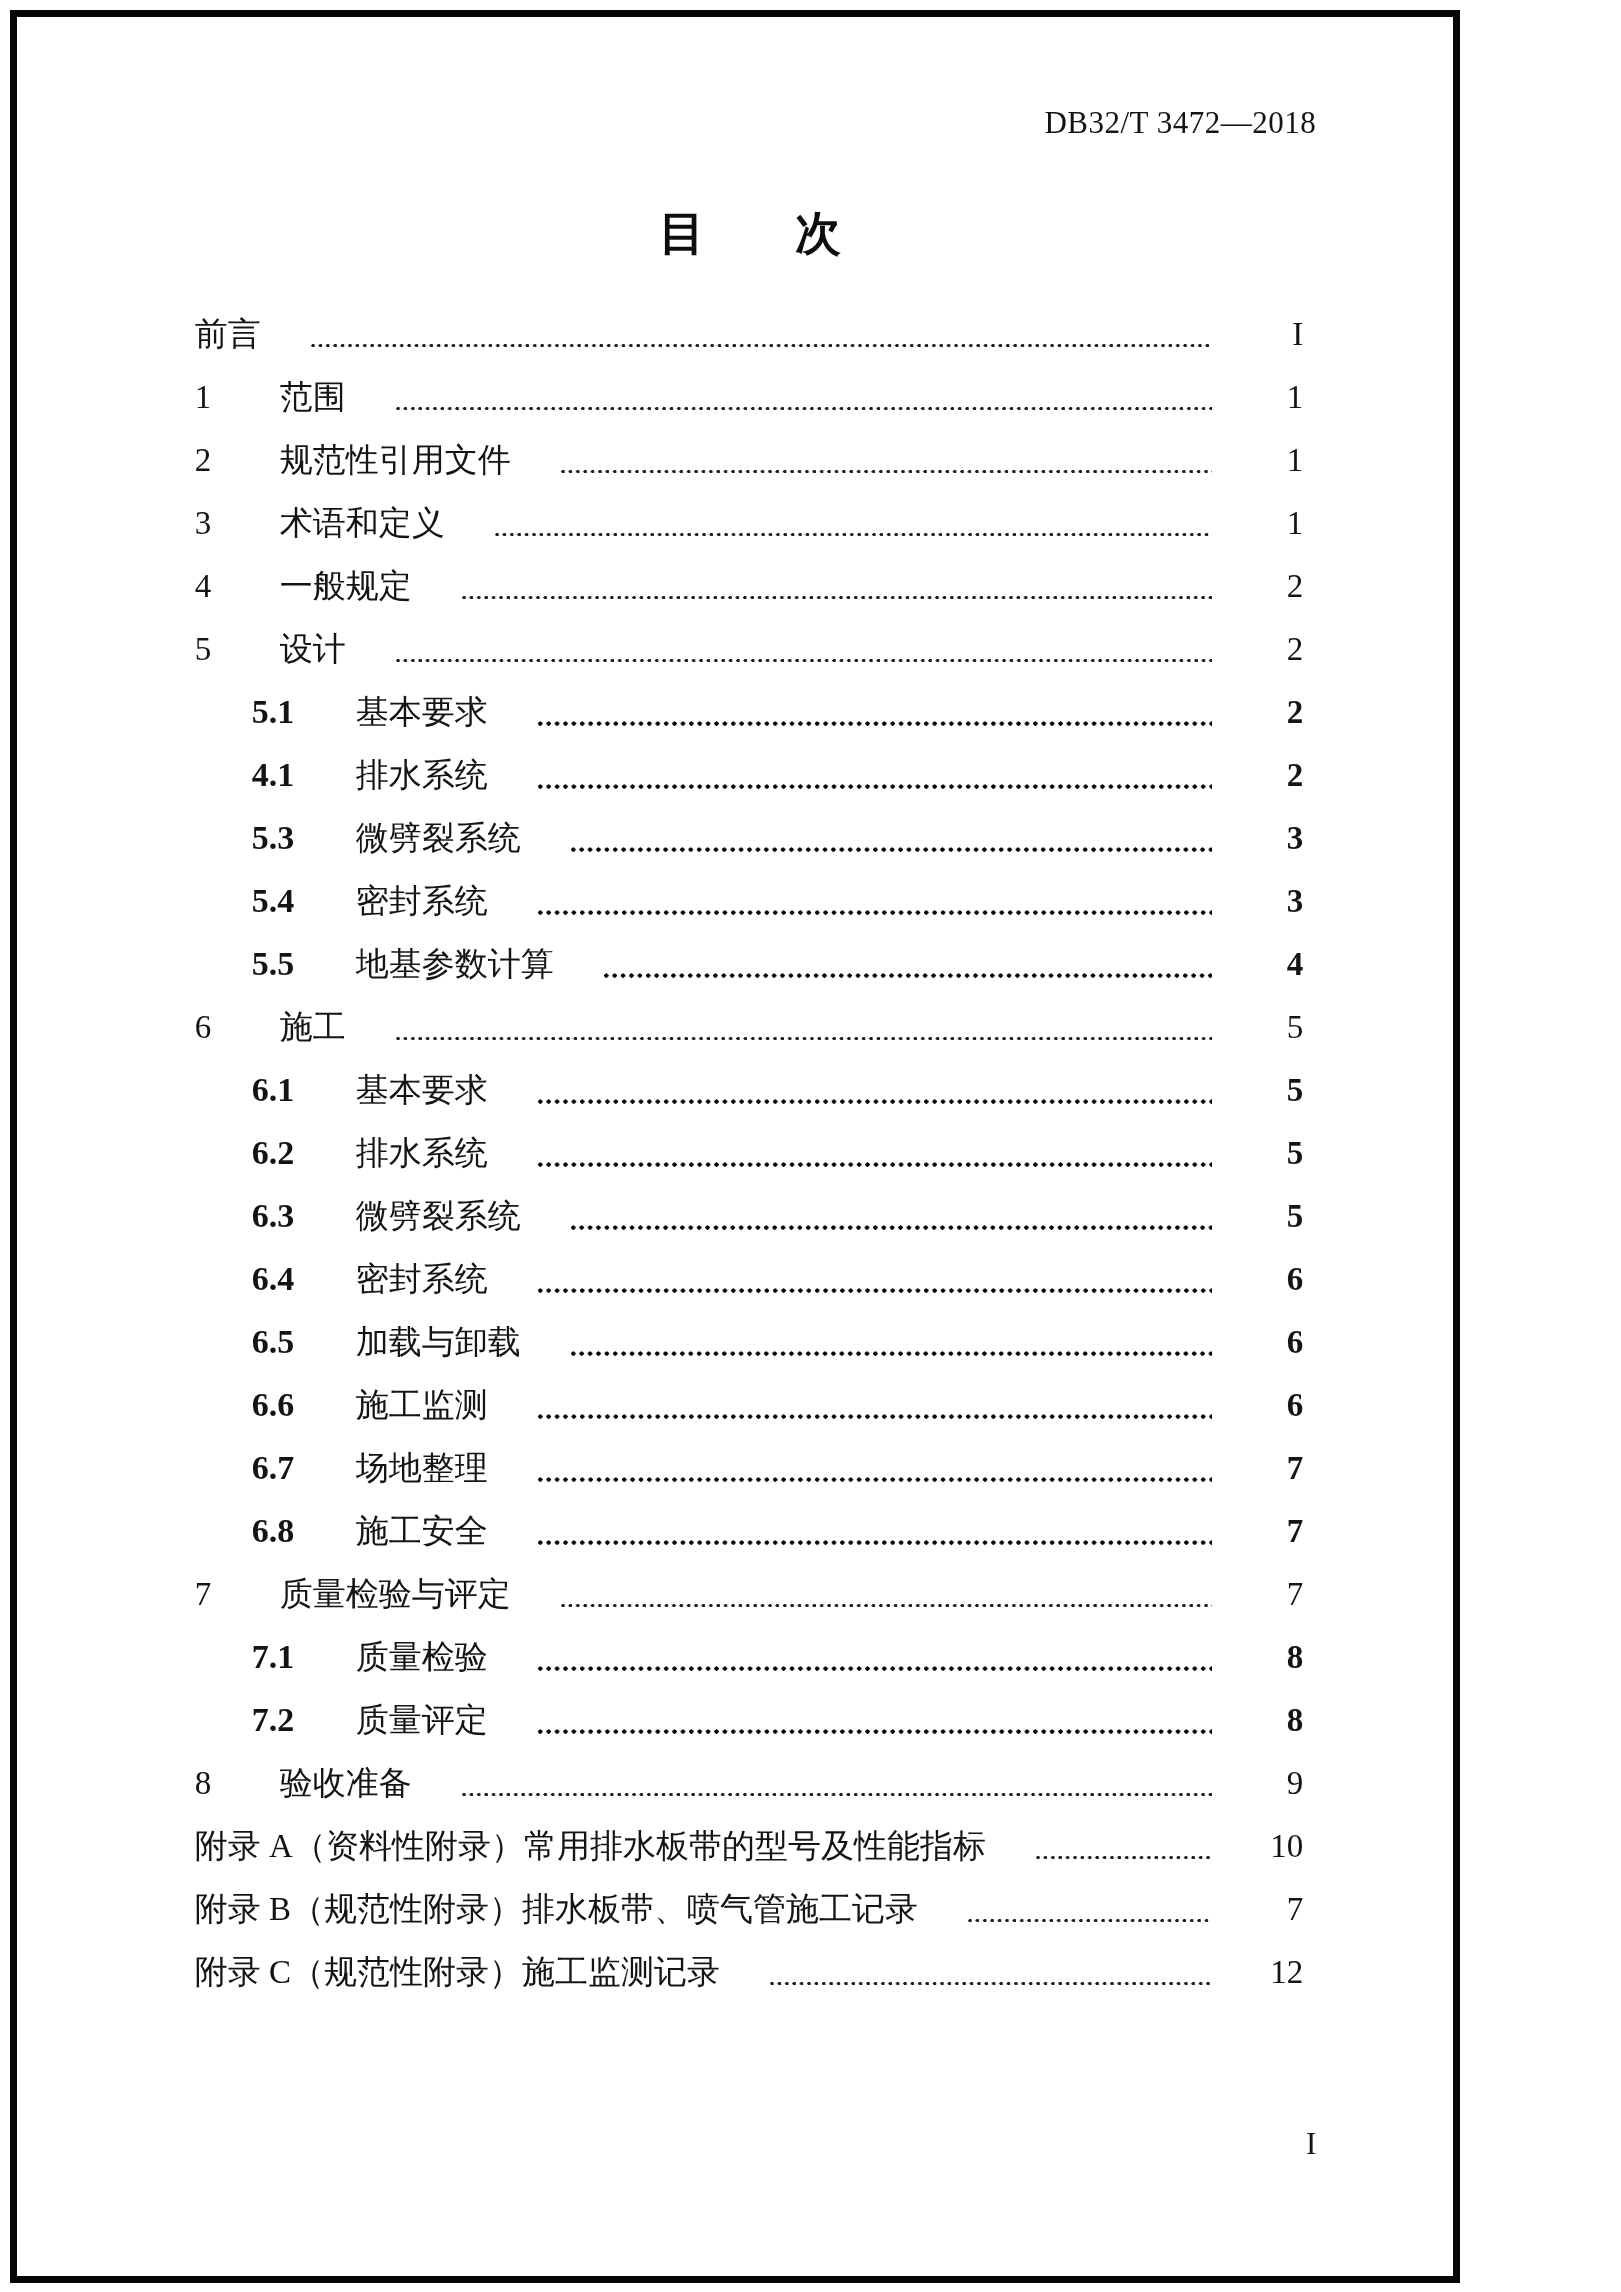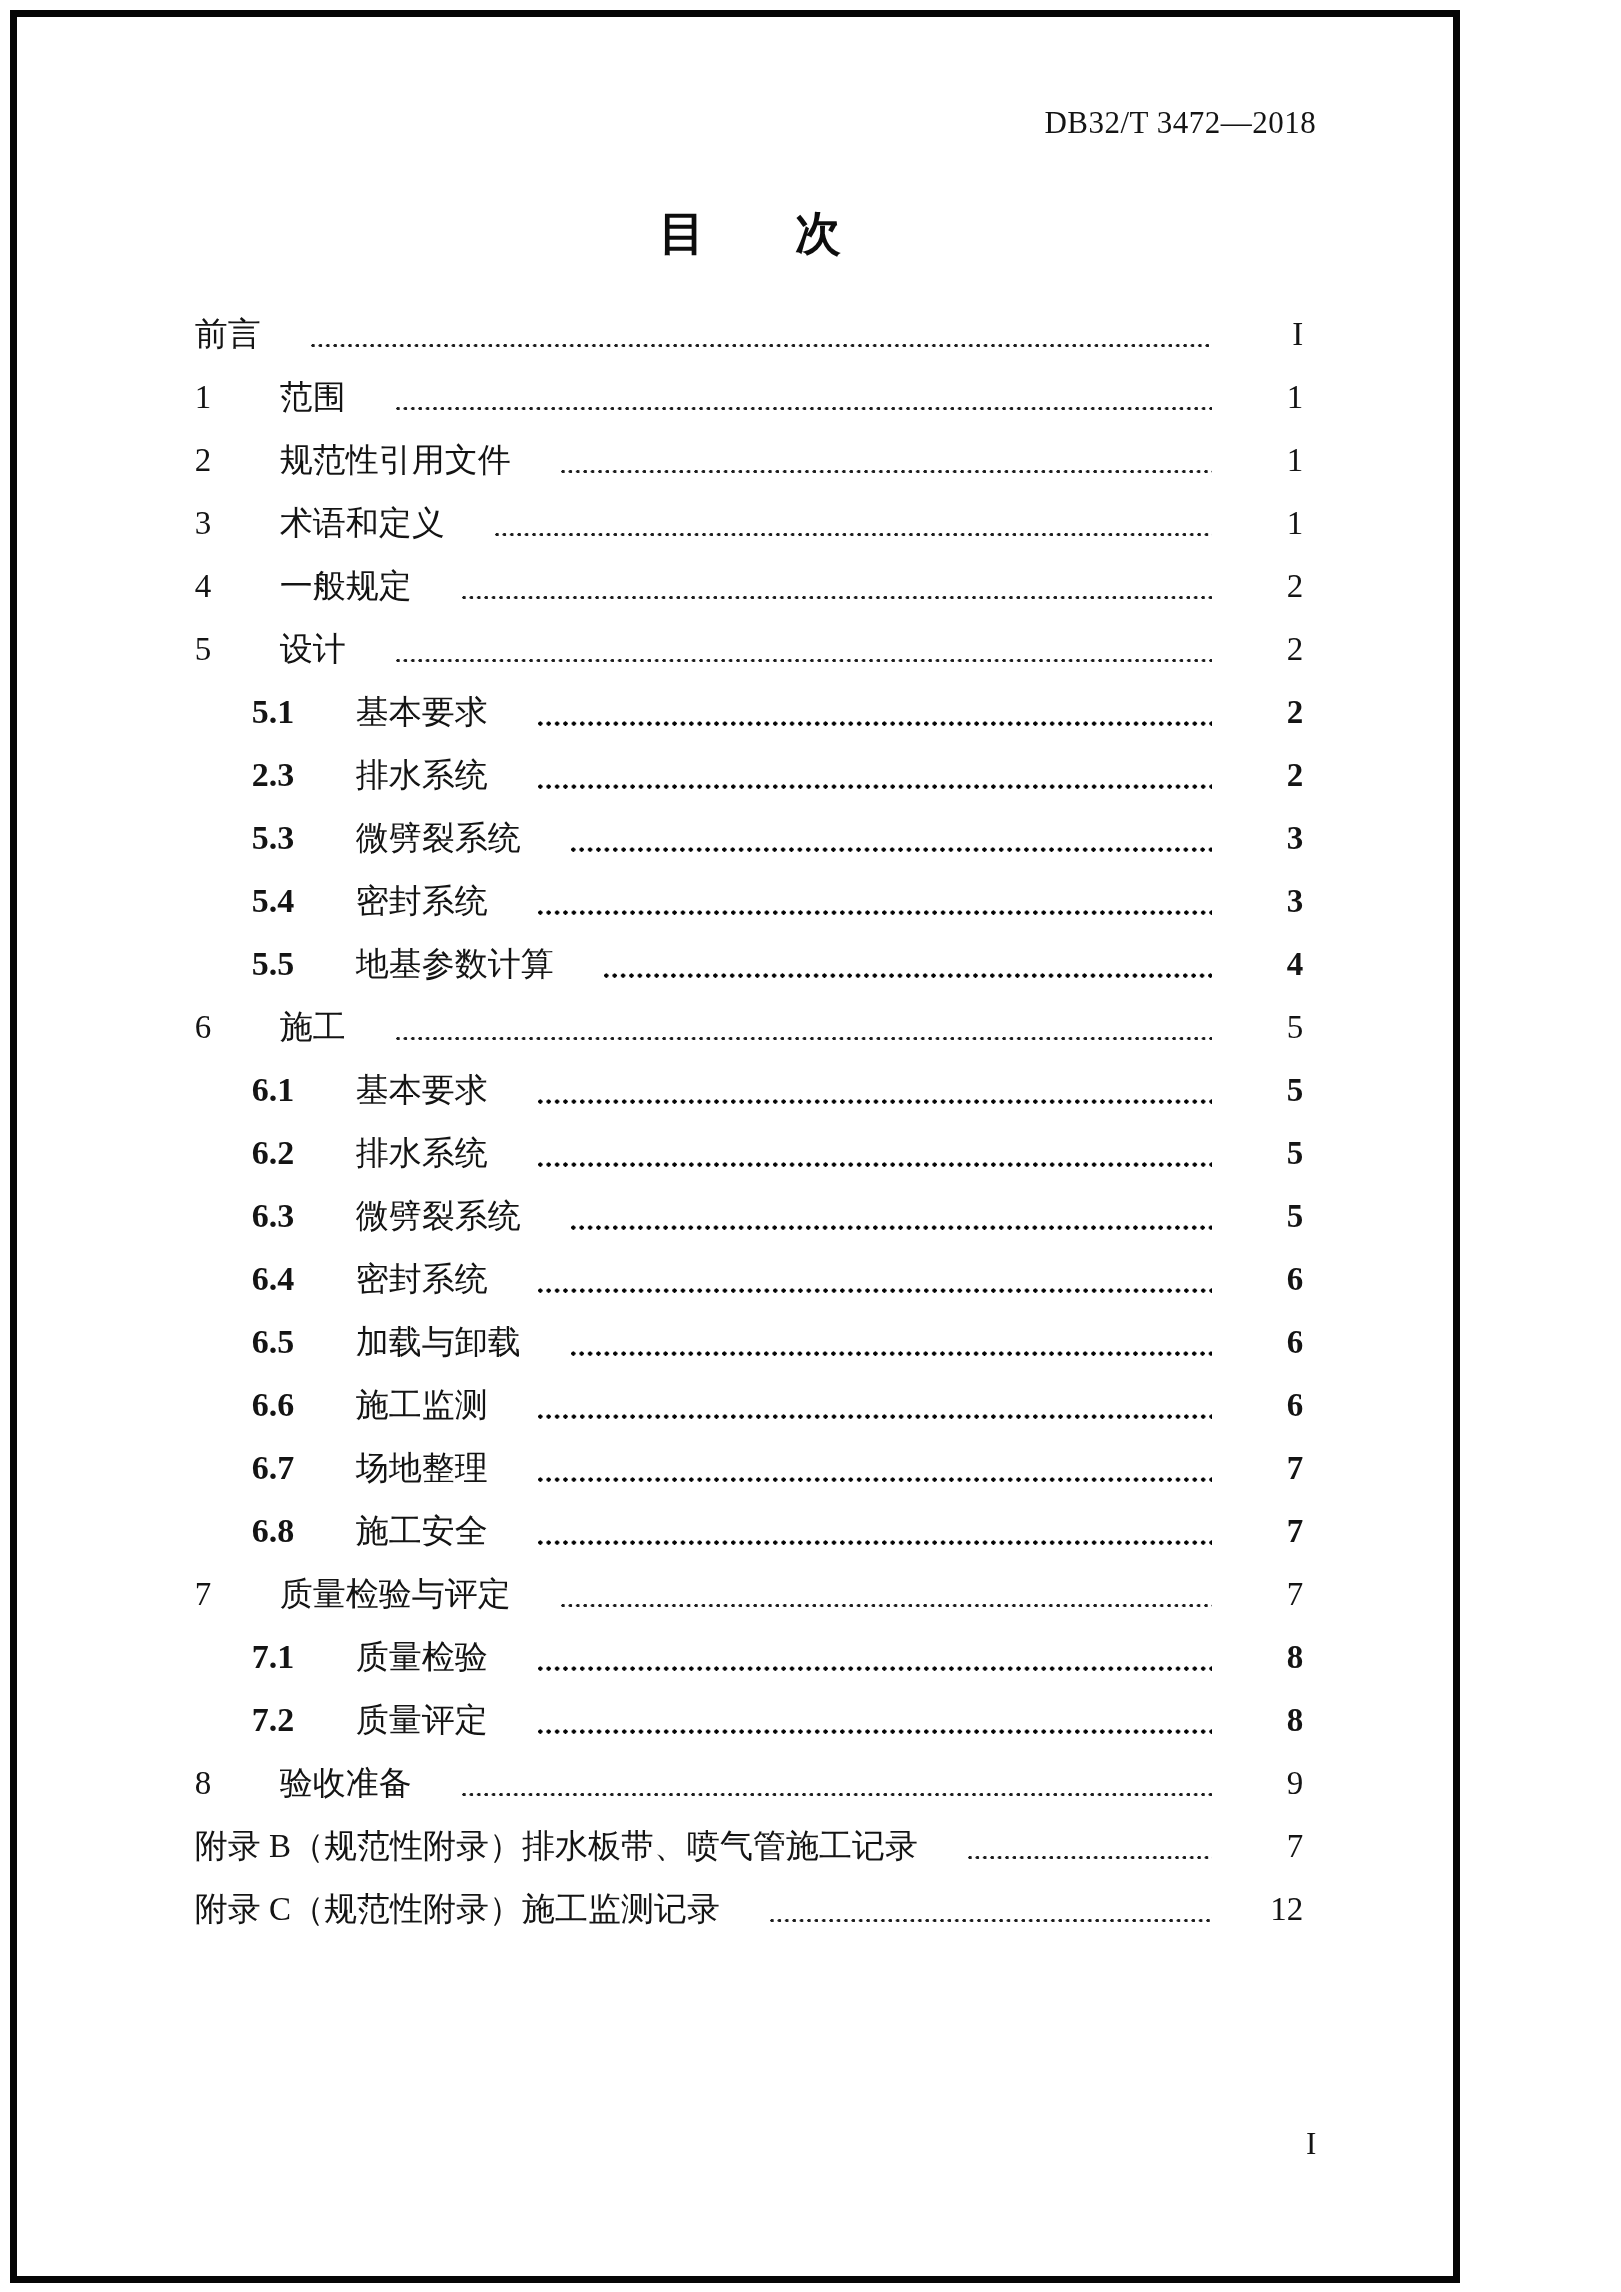--- a/index.html
+++ b/index.html
@@ -147,21 +147,21 @@
         <span class="leader"></span>
         <span class="page-num">2</span>
       </div>
         <div class="toc-row h2">
         <span class="num">5.1</span>
         <span class="label">基本要求</span>
         <span class="leader"></span>
         <span class="page-num">2</span>
       </div>
         <div class="toc-row h2">
-        <span class="num">2.3</span>
+        <span class="num">4.1</span>
         <span class="label">排水系统</span>
         <span class="leader"></span>
         <span class="page-num">2</span>
       </div>
         <div class="toc-row h2">
         <span class="num">5.3</span>
         <span class="label">微劈裂系统</span>
         <span class="leader"></span>
         <span class="page-num">3</span>
       </div>
@@ -247,20 +247,26 @@
         <span class="num">7.2</span>
         <span class="label">质量评定</span>
         <span class="leader"></span>
         <span class="page-num">8</span>
       </div>
         <div class="toc-row h1">
         <span class="num">8</span>
         <span class="label">验收准备</span>
         <span class="leader"></span>
         <span class="page-num">9</span>
+      </div>
+        <div class="toc-row h1">
+
+        <span class="label">附录 A（资料性附录）常用排水板带的型号及性能指标</span>
+        <span class="leader"></span>
+        <span class="page-num">10</span>
       </div>
         <div class="toc-row h1">
 
         <span class="label">附录 B（规范性附录）排水板带、喷气管施工记录</span>
         <span class="leader"></span>
         <span class="page-num">7</span>
       </div>
         <div class="toc-row h1">
 
         <span class="label">附录 C（规范性附录）施工监测记录</span>

